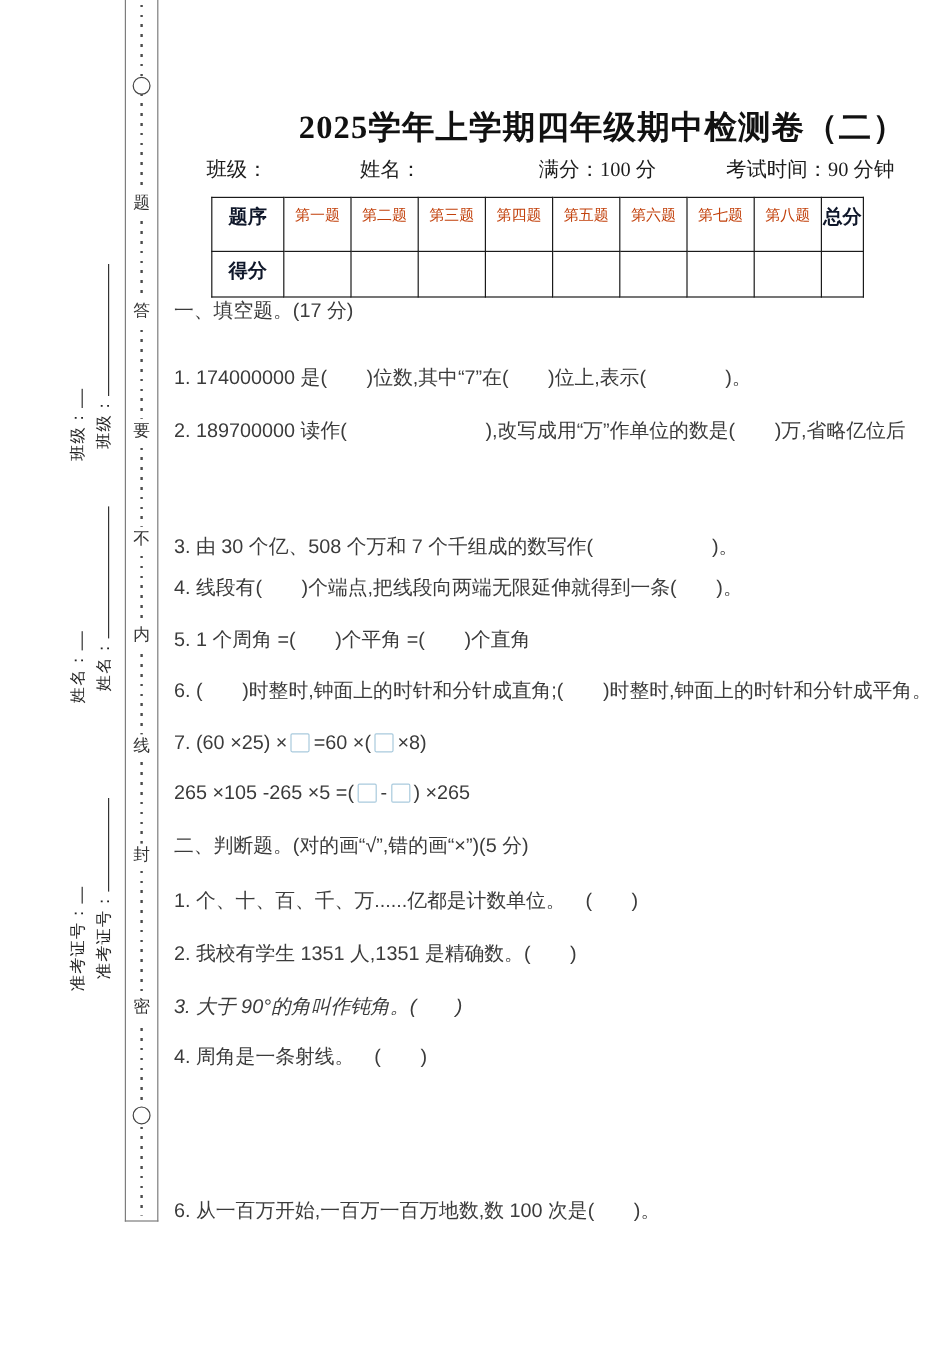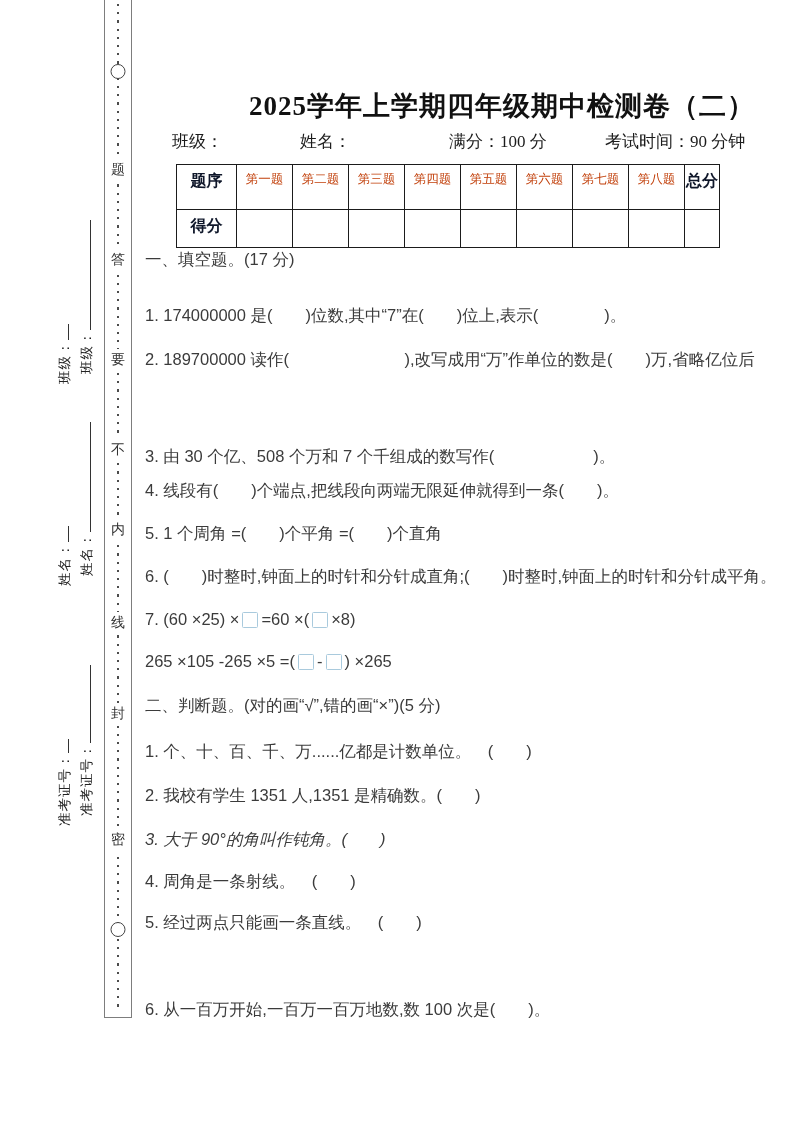--- a/index.html
+++ b/index.html
@@ -157,17 +157,16 @@
   </div>
   <div class="ql" style="top:648px;">
     <span>265 ×105 -265 ×5 =(</span><span class="abox"></span><span>-</span><span class="abox"></span><span>) ×265</span>
   </div>
 
   <div class="ql" style="top:692px;">二、判断题。(对的画“√”,错的画“×”)(5 分)</div>
   <div class="ql" style="top:738px;">1. 个、十、百、千、万......亿都是计数单位。　(　　)</div>
   <div class="ql" style="top:782px;">2. 我校有学生 1351 人,1351 是精确数。(　　)</div>
   <div class="ql" style="top:826px;font-style:italic;">3. 大于 90°的角叫作钝角。(　　)</div>
   <div class="ql" style="top:868px;">4. 周角是一条射线。　(　　)</div>
-  <div class="ql" style="top:909px;">5. 经过两点只能画一条直线。　(　　)</div>
 
   <div class="ql" style="top:996px;">6. 从一百万开始,一百万一百万地数,数 100 次是(　　)。</div>
 
 </div>
 
 </body></html>

